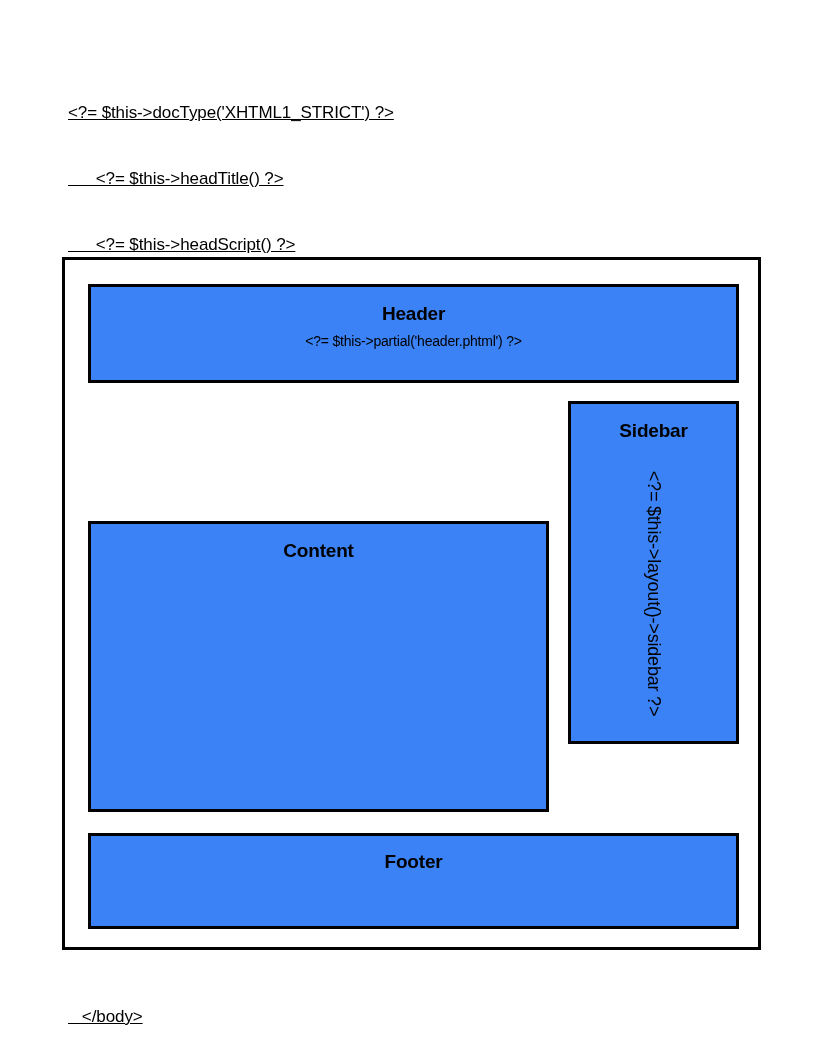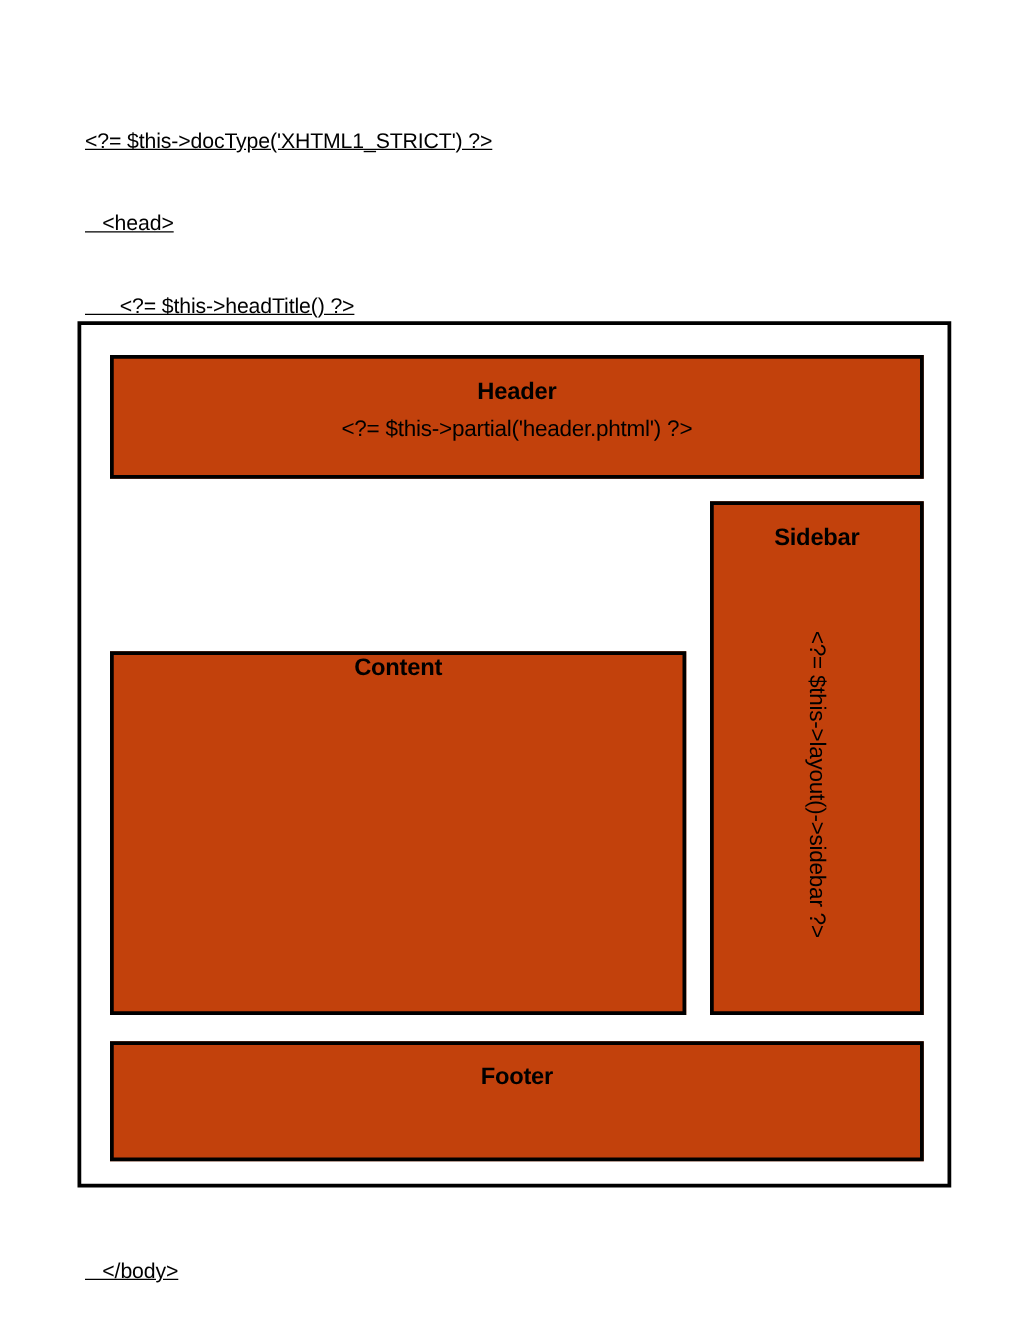--- a/index.html
+++ b/index.html
@@ -54,30 +54,30 @@
     border: 3px solid #000000;
     box-sizing: border-box;
     background: #ffffff;
   }
 
   
   .box {
     position: absolute;
     border: 3px solid #000000;
     box-sizing: border-box;
-    background: #c2410c;
+    background: #3b82f6;
   }
   .box-title {
     font-size: 19px;
     font-weight: bold;
     text-align: center;
     letter-spacing: -0.2px;
   }
   .box-code {
-    font-size: 18px;
+    font-size: 14px;
     text-align: center;
     letter-spacing: -0.2px;
     white-space: pre;
   }
 
   
   .box-header {
     left: 23px;
     top: 24px;
     width: 651px;
@@ -96,29 +96,29 @@
   .box-nav .box-title { margin-top: 16px; }
   .box-nav .box-code  { margin-top: 8px; }
 
   
   .box-content {
     left: 23px;
     top: 261px;
     width: 461px;
     height: 291px;
   }
-  .box-content .box-title { }
+  .box-content .box-title { margin-top: 16px; }
   .box-content .box-code  { margin-top: 8px; }
 
   
   .box-sidebar {
     left: 503px;
     top: 141px;
     width: 171px;
-    height: 411px;
+    height: 343px;
   }
   .box-sidebar .box-title { margin-top: 16px; }
   .sidebar-rot-wrap {
     position: absolute;
     left: 0;
     right: 0;
     top: 46px;
     bottom: 4px;
     display: flex;
     align-items: center;
@@ -141,21 +141,20 @@
     height: 96px;
   }
   .box-footer .box-title { margin-top: 15px; text-align: center; }
   .box-footer .box-code  { margin-top: 8px; }
 </style>
 </head>
 <body>
 
 <div class="code-block">
   <span class="code-line">&lt;?= $this-&gt;docType('XHTML1_STRICT') ?&gt;</span>
-  <span class="code-line">   &lt;head&gt;</span>
   <span class="code-line">      &lt;?= $this-&gt;headTitle() ?&gt;</span>
   <span class="code-line">      &lt;?= $this-&gt;headScript() ?&gt;</span>
   <span class="code-line">      &lt;?= $this-&gt;headStylesheet() ?&gt;</span>
   <span class="code-line">   &lt;/head&gt;</span>
   <span class="code-line">   &lt;body&gt;</span>
 </div>
 
 <div class="outer-frame">
 
   <div class="box box-header">

